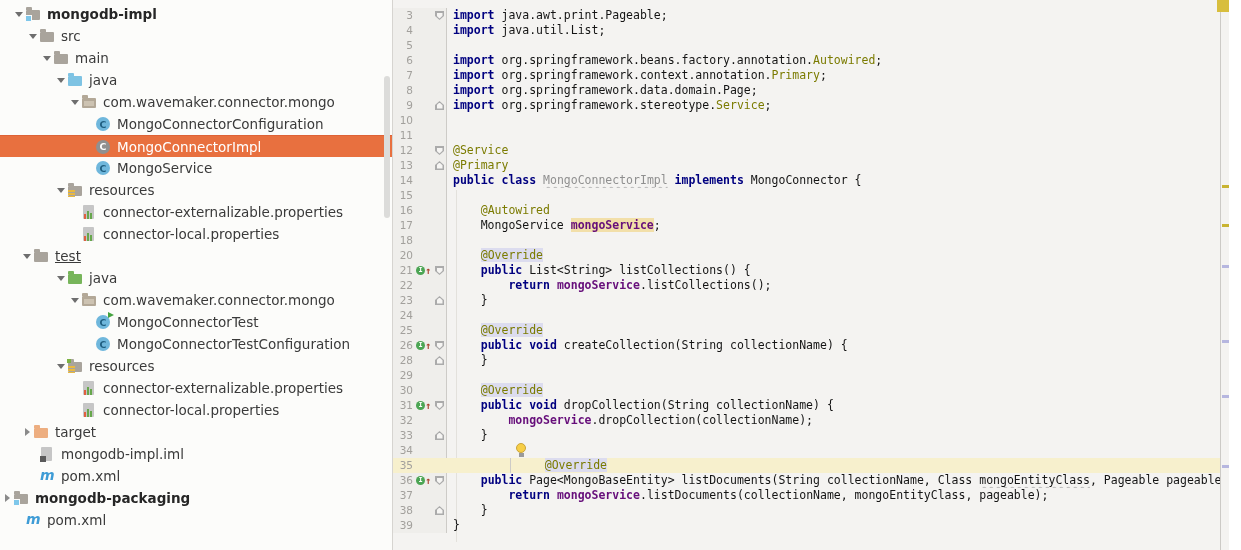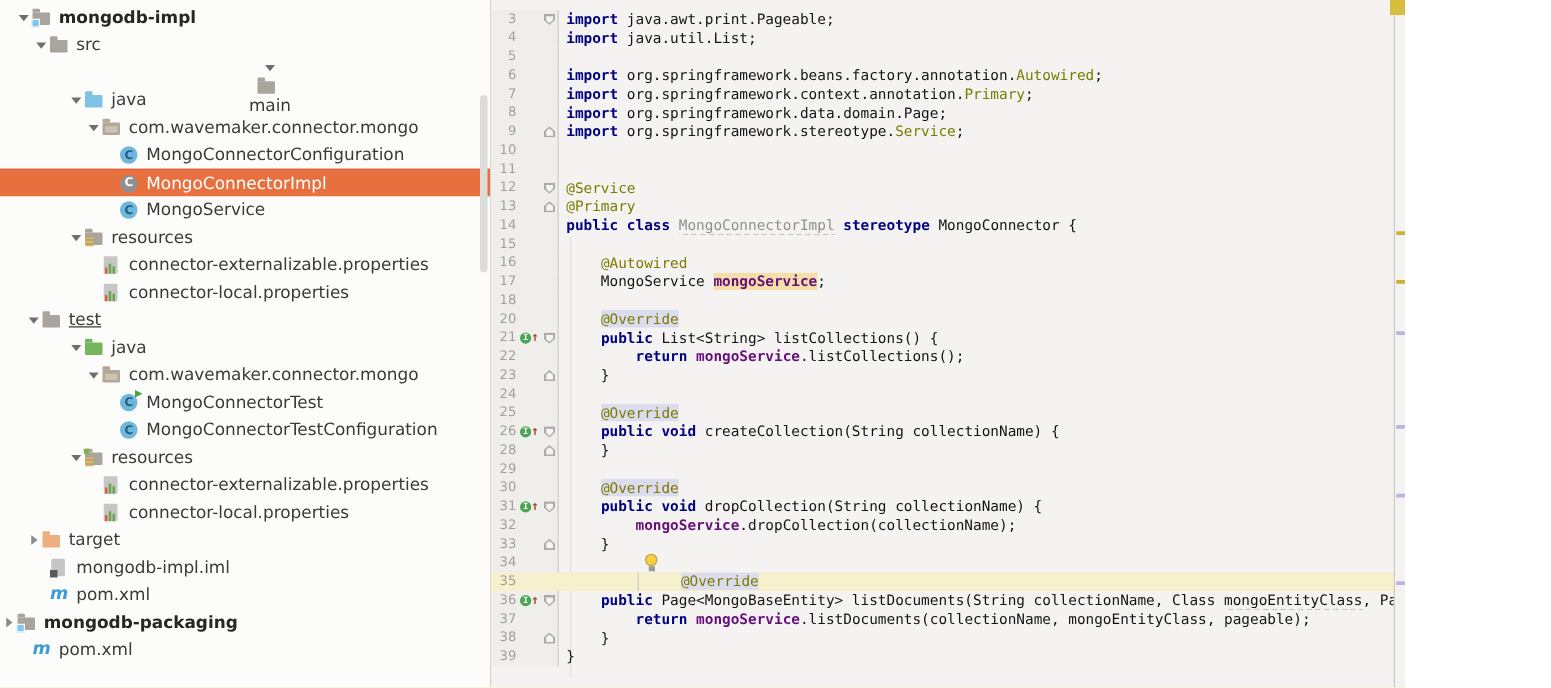--- a/index.html
+++ b/index.html
@@ -1,17 +1,17 @@
 <!DOCTYPE html>
 <html style="--sel: #E8703F; --occ: #DCDCEF; --wocc: #F2DFA9;"><head>
 <meta charset="utf-8">
 <style>
   * { box-sizing: border-box; margin:0; padding:0; }
   html,body { width:1241px; height:550px; overflow:hidden; background:#fff; }
-  .app { position:relative; width:1124px; height:550px; font-family:"DejaVu Sans", "Liberation Sans", sans-serif; overflow:hidden; background:#fde047; }
+  .app { position:relative; width:1229px; height:550px; font-family:"DejaVu Sans", "Liberation Sans", sans-serif; overflow:hidden; background:#3b82f6; }
 
   
   .tree { position:absolute; left:0; top:0; width:393px; height:550px; background:#FCFCFA; border-right:1px solid #D6D4D0; overflow:hidden; padding-top:3px; }
   .trow { display:flex; align-items:center; height:22px; width:100%; color:#3A3A3A; font-size:13.5px; white-space:nowrap; cursor:default; }
   .trow.bold .tlabel { font-weight:bold; color:#262626; }
   .trow.sel { background: var(--sel); color:#FFFFFF; border-top:1px solid #DE6236;}
   .trow.sel .tlabel { color:#fff; }
   .arr { flex:0 0 14px; display:flex; justify-content:center; align-items:center; }
   .arr-open  { width:0;height:0;border-left:4px solid transparent;border-right:4px solid transparent;border-top:5px solid #6E6E6E; }
   .arr-closed{ width:0;height:0;border-top:4px solid transparent;border-bottom:4px solid transparent;border-left:5px solid #8A8A8A; }
@@ -92,21 +92,21 @@
       </div>
       <div class="trow" style="padding-left: 26px;">
         <span class="arr">
           <span class="arr-open"></span>
         </span>
         <span class="ic">
           <i class="fshape"></i>
         </span>
         <span class="tlabel">src</span>
       </div>
-      <div class="trow" style="padding-left: 40px; flex-direction: column;">
+      <div class="trow" style="padding-left: 40px;">
         <span class="arr">
           <span class="arr-open"></span>
         </span>
         <span class="ic">
           <i class="fshape"></i>
         </span>
         <span class="tlabel">main</span>
       </div>
       <div class="trow" style="padding-left: 54px;">
         <span class="arr">
@@ -402,21 +402,21 @@
             </span>
           </span>
           <span class="code"><span class="ann">@Primary</span></span>
         </div>
         <div class="line">
           <span class="gut">
             <span class="num">14</span>
             <span class="gico"></span>
             <span class="gfold"></span>
           </span>
-          <span class="code"><span class="kw">public class</span><span class="pl"> </span><span class="un">MongoConnectorImpl</span><span class="pl"> </span><span class="kw">stereotype</span><span class="pl"> MongoConnector {</span></span>
+          <span class="code"><span class="kw">public class</span><span class="pl"> </span><span class="un">MongoConnectorImpl</span><span class="pl"> </span><span class="kw">implements</span><span class="pl"> MongoConnector {</span></span>
         </div>
         <div class="line">
           <span class="gut">
             <span class="num">15</span>
             <span class="gico"></span>
             <span class="gfold"></span>
           </span>
           <span class="code"></span>
         </div>
         <div class="line">

